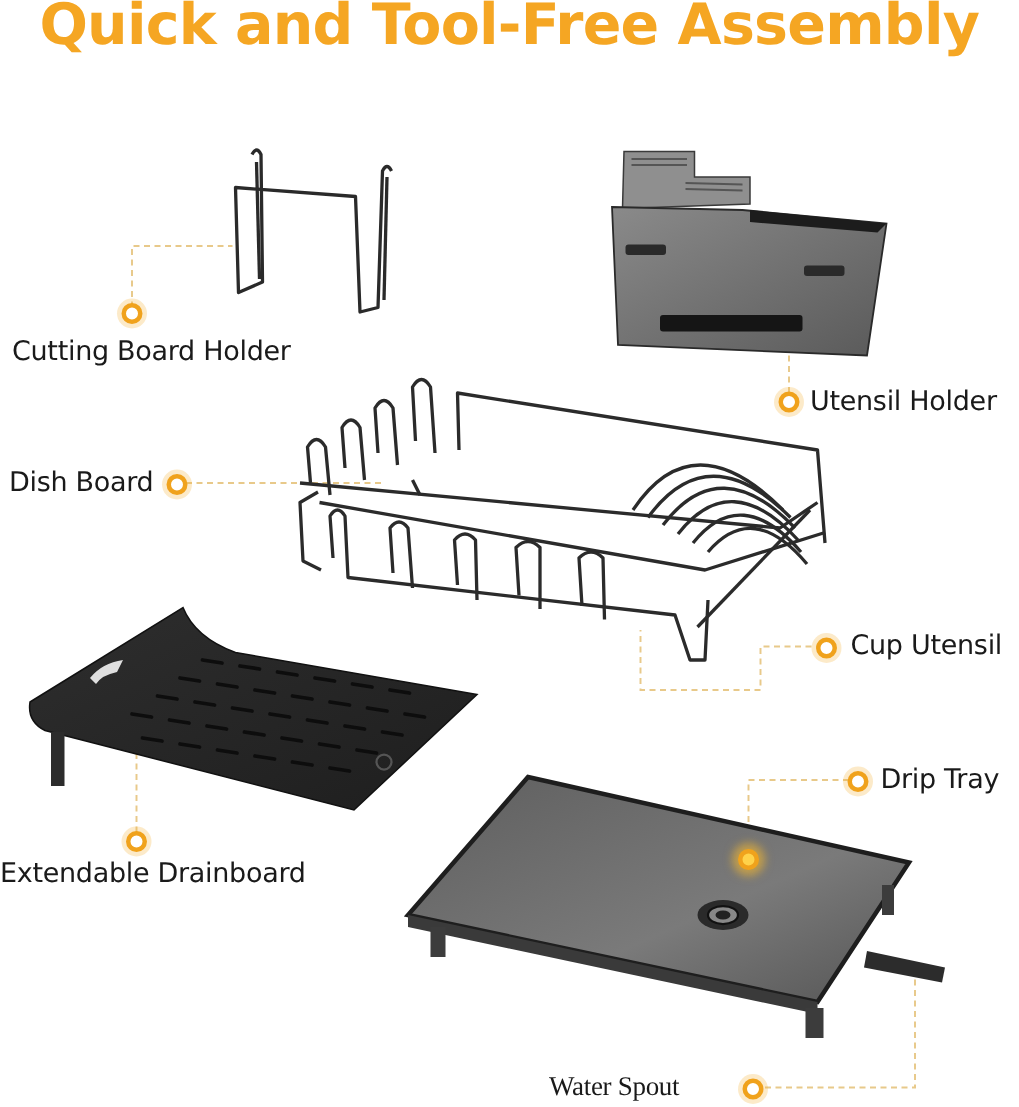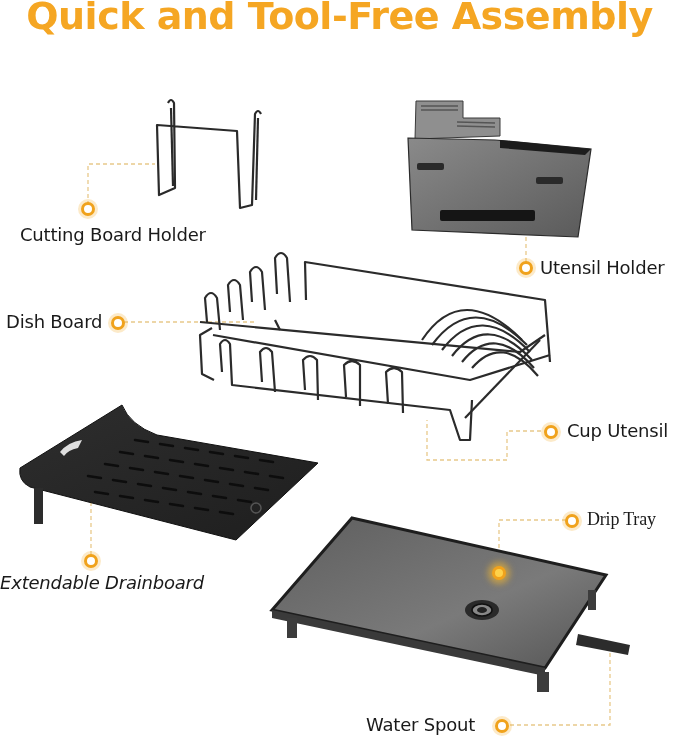--- a/index.html
+++ b/index.html
@@ -151,19 +151,19 @@
 
 <div class="dot" style="left:81px;top:202px;"></div>
 <div class="dot" style="left:519px;top:261px;"></div>
 <div class="dot" style="left:111px;top:316px;"></div>
 <div class="dot" style="left:544px;top:425px;"></div>
 <div class="dot" style="left:565px;top:514px;"></div>
 <div class="dot filled" style="left:492px;top:566px;"></div>
 <div class="dot" style="left:84px;top:554px;"></div>
 <div class="dot" style="left:495px;top:719px;"></div>
 
-<div class="label" style="left:20px;top:224px;">Cutting Board Holder</div>
+<div class="label" style="left:8px;top:224px;">Cutting Board Holder</div>
 <div class="label" style="left:540px;top:257px;text-align:right;">Utensil Holder</div>
 <div class="label" style="left:6px;top:311px;">Dish Board</div>
 <div class="label" style="left:567px;top:420px;">Cup Utensil</div>
-<div class="label" style="left:587px;top:509px;font-family:Liberation Serif, serif;">Drip Tray</div>
-<div class="label" style="left:0px;top:572px;font-style:italic;">Extendable Drainboard</div>
-<div class="label" style="left:366px;top:714px;">Water Spout</div>
+<div class="label" style="left:587px;top:509px;">Drip Tray</div>
+<div class="label" style="left:0px;top:572px;">Extendable Drainboard</div>
+<div class="label" style="left:366px;top:714px;font-family:Liberation Serif, serif;">Water Spout</div>
 
 </body></html>

